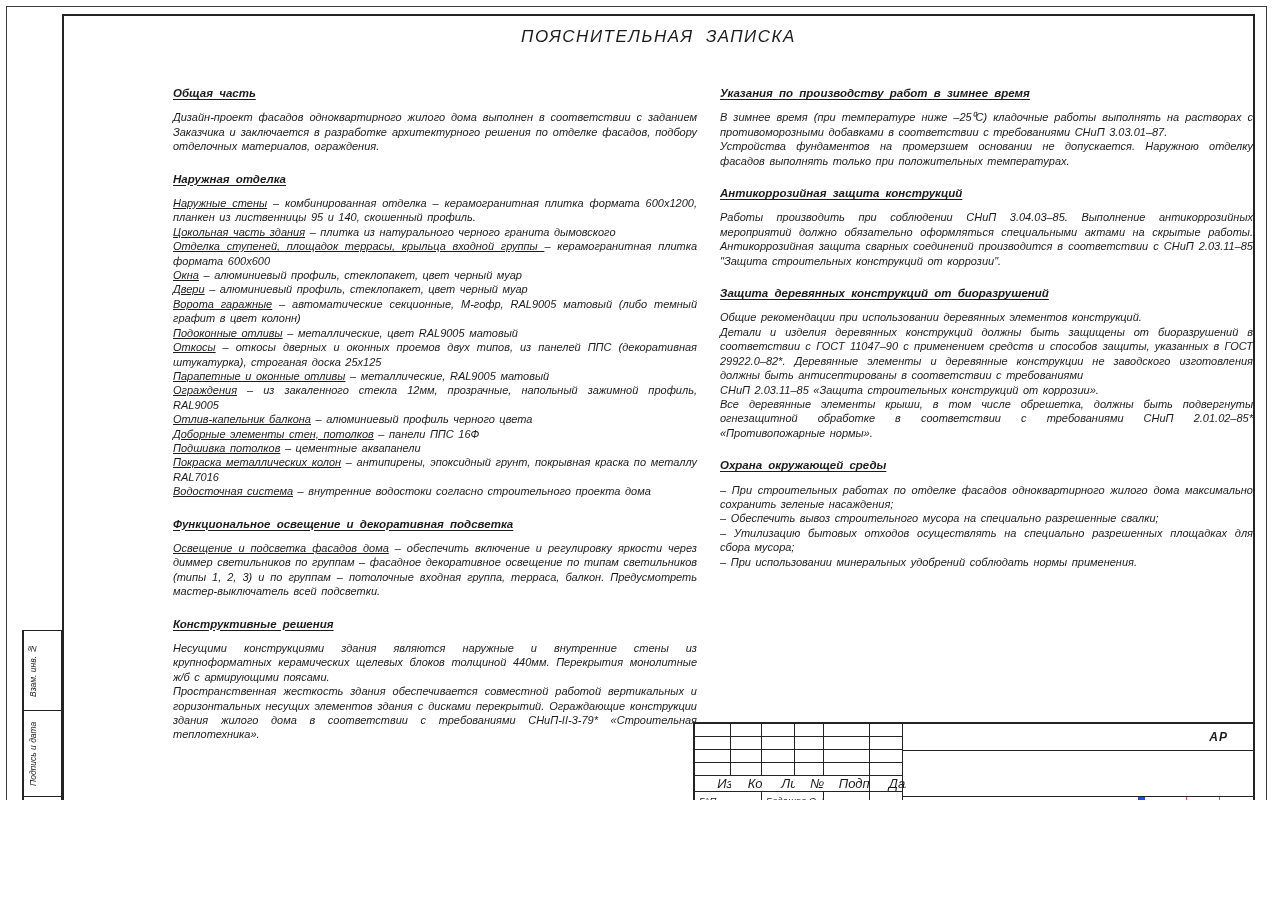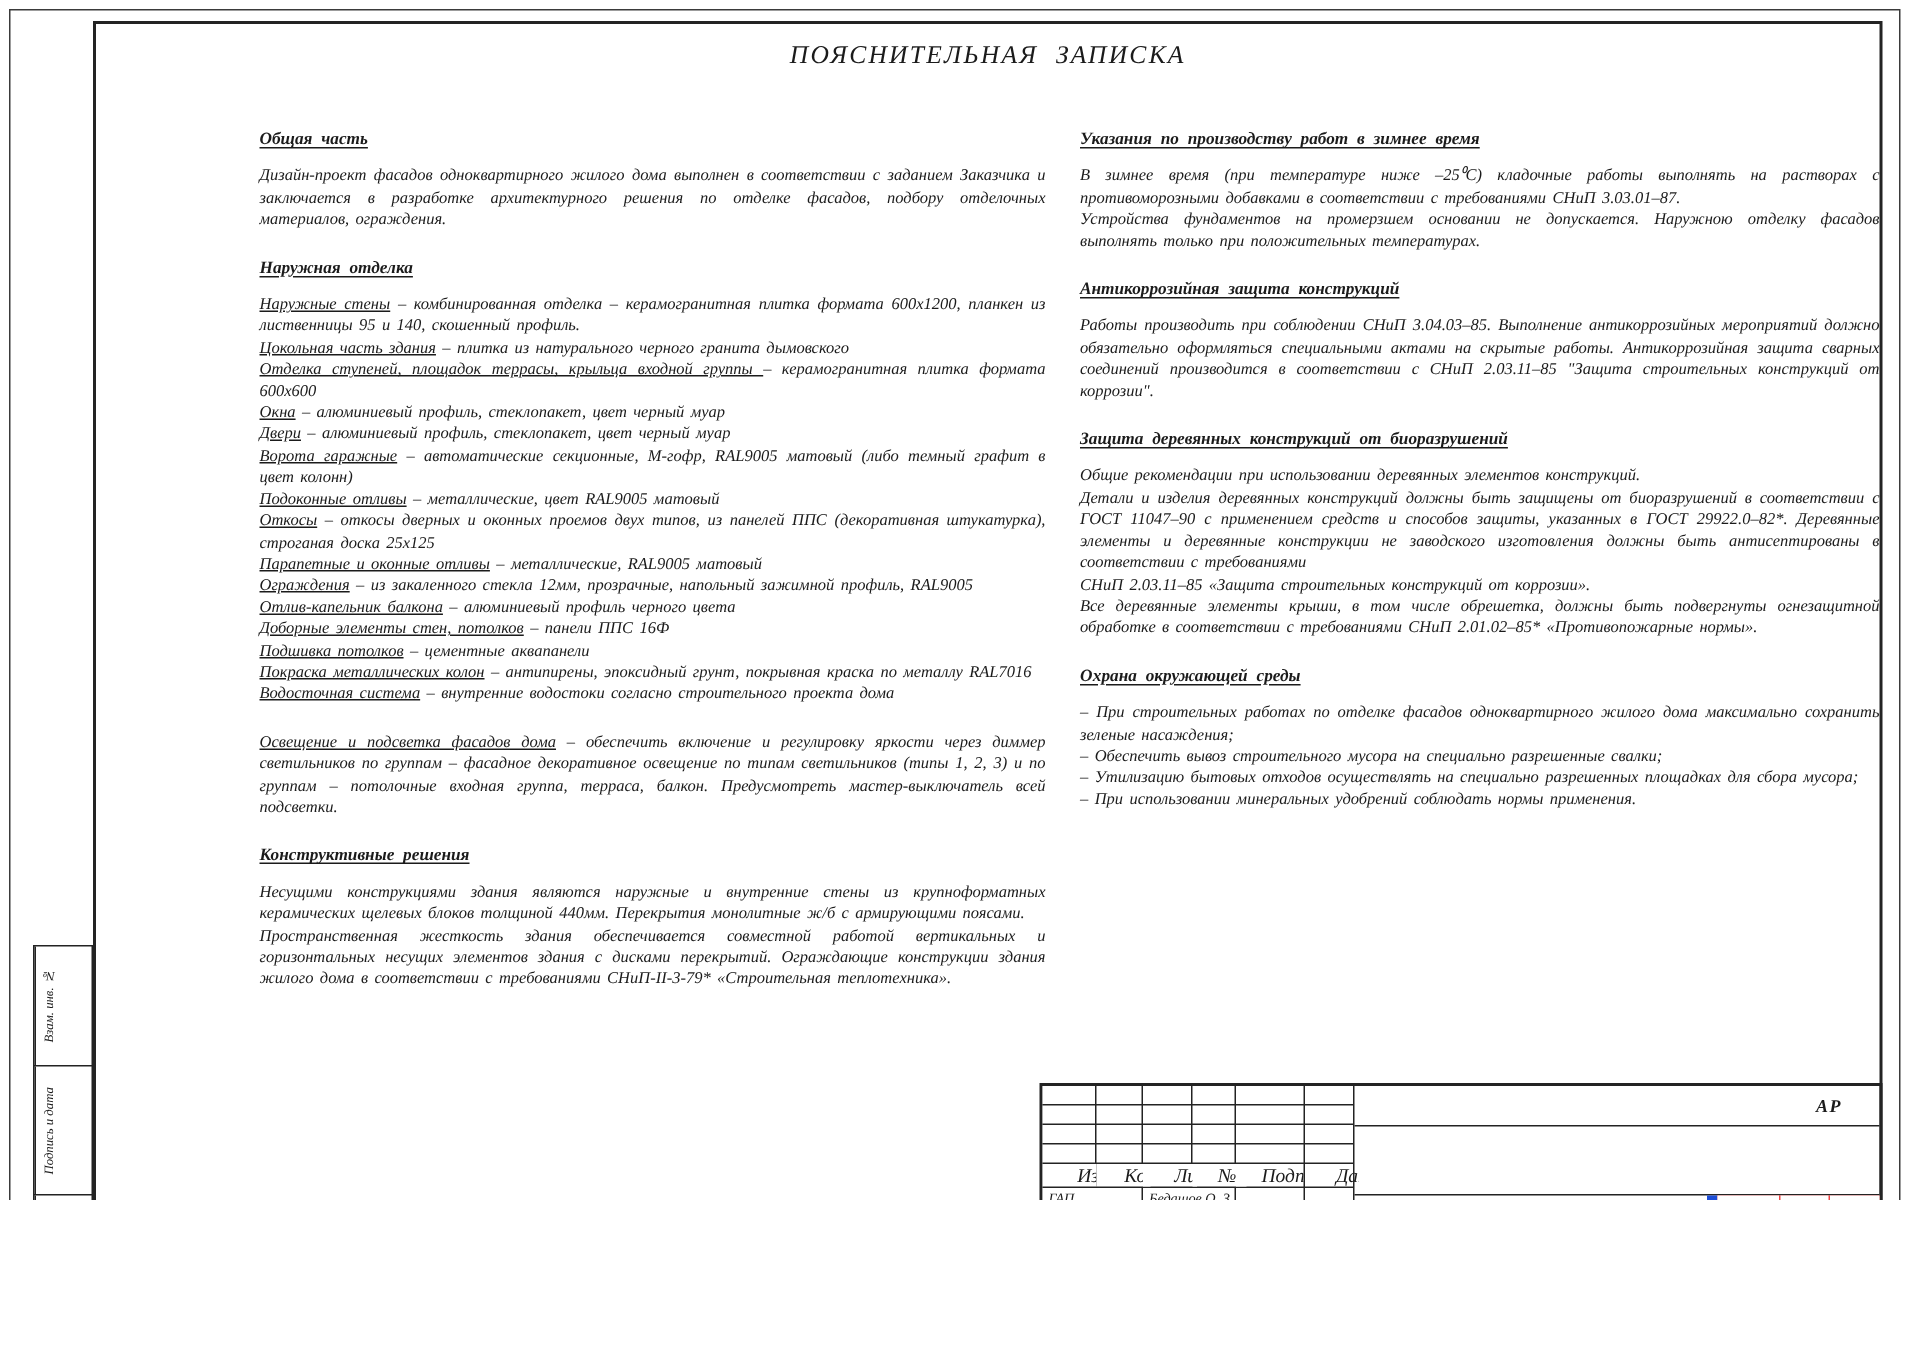--- a/index.html
+++ b/index.html
@@ -1,18 +1,18 @@
 <!DOCTYPE html>
 <html><head>
 <meta charset="utf-8">
 <style>
   html,body{margin:0;padding:0;background:#ffffff;}
   .sheet{
     position:relative;width:1273px;height:800px;background:#ffffff;
-    font-family:Liberation Serif, serif;
+    font-family:Liberation Sans, sans-serif;
     font-style:italic;color:#1b1b1b;overflow:hidden;
   }
   .outer-border{position:absolute;left:6px;top:6px;width:1261px;height:888px;
     border:1px solid #3a3a3a;box-sizing:border-box;}
   .inner-frame{position:absolute;left:62px;top:14px;width:1193px;height:870px;
     border:2px solid #232323;box-sizing:border-box;}
   .page-title{position:absolute;left:62px;top:27px;width:1193px;text-align:center;
     font-size:17px;letter-spacing:1.5px;word-spacing:6px;}
   .col{position:absolute;top:86px;font-size:11px;line-height:14.4px;word-spacing:1.5px;margin-left:36px;}
   .col-left{left:137px;width:524px;}
@@ -86,20 +86,21 @@
         <div class="para"><span class="u">Откосы</span><span> – откосы дверных и оконных проемов двух типов, из панелей ППС (декоративная штукатурка), строганая доска 25х125</span></div>
         <div class="para"><span class="u">Парапетные и оконные отливы</span><span> – металлические, RAL9005 матовый</span></div>
         <div class="para"><span class="u">Ограждения</span><span> – из закаленного стекла 12мм, прозрачные, напольный зажимной профиль, RAL9005</span></div>
         <div class="para"><span class="u">Отлив-капельник балкона</span><span> – алюминиевый профиль черного цвета</span></div>
         <div class="para"><span class="u">Доборные элементы стен, потолков</span><span> – панели ППС 16Ф</span></div>
         <div class="para"><span class="u">Подшивка потолков</span><span> – цементные аквапанели</span></div>
         <div class="para"><span class="u">Покраска металлических колон</span><span> – антипирены, эпоксидный грунт, покрывная краска по металлу RAL7016</span></div>
         <div class="para"><span class="u">Водосточная система</span><span> – внутренние водостоки согласно строительного проекта дома</span></div>
       </div>
       <div class="section">
+        <div class="sec-heading">Функциональное освещение и декоративная подсветка</div>
         <div class="para"><span class="u">Освещение и подсветка фасадов дома</span><span> – обеспечить включение и регулировку яркости через диммер светильников по группам – фасадное декоративное освещение по типам светильников (типы 1, 2, 3) и по группам – потолочные входная группа, терраса, балкон. Предусмотреть мастер-выключатель всей подсветки.</span></div>
       </div>
       <div class="section">
         <div class="sec-heading">Конструктивные решения</div>
         <div class="para"><span>Несущими конструкциями здания являются наружные и внутренние стены из крупноформатных керамических щелевых блоков толщиной 440мм. Перекрытия монолитные ж/б с армирующими поясами.</span></div>
         <div class="para"><span>Пространственная жесткость здания обеспечивается совместной работой вертикальных и горизонтальных несущих элементов здания с дисками перекрытий. Ограждающие конструкции здания жилого дома в соответствии с требованиями СНиП-II-3-79* «Строительная теплотехника».</span></div>
       </div>
     </div>
   <div class="col col-right">
       <div class="section">

